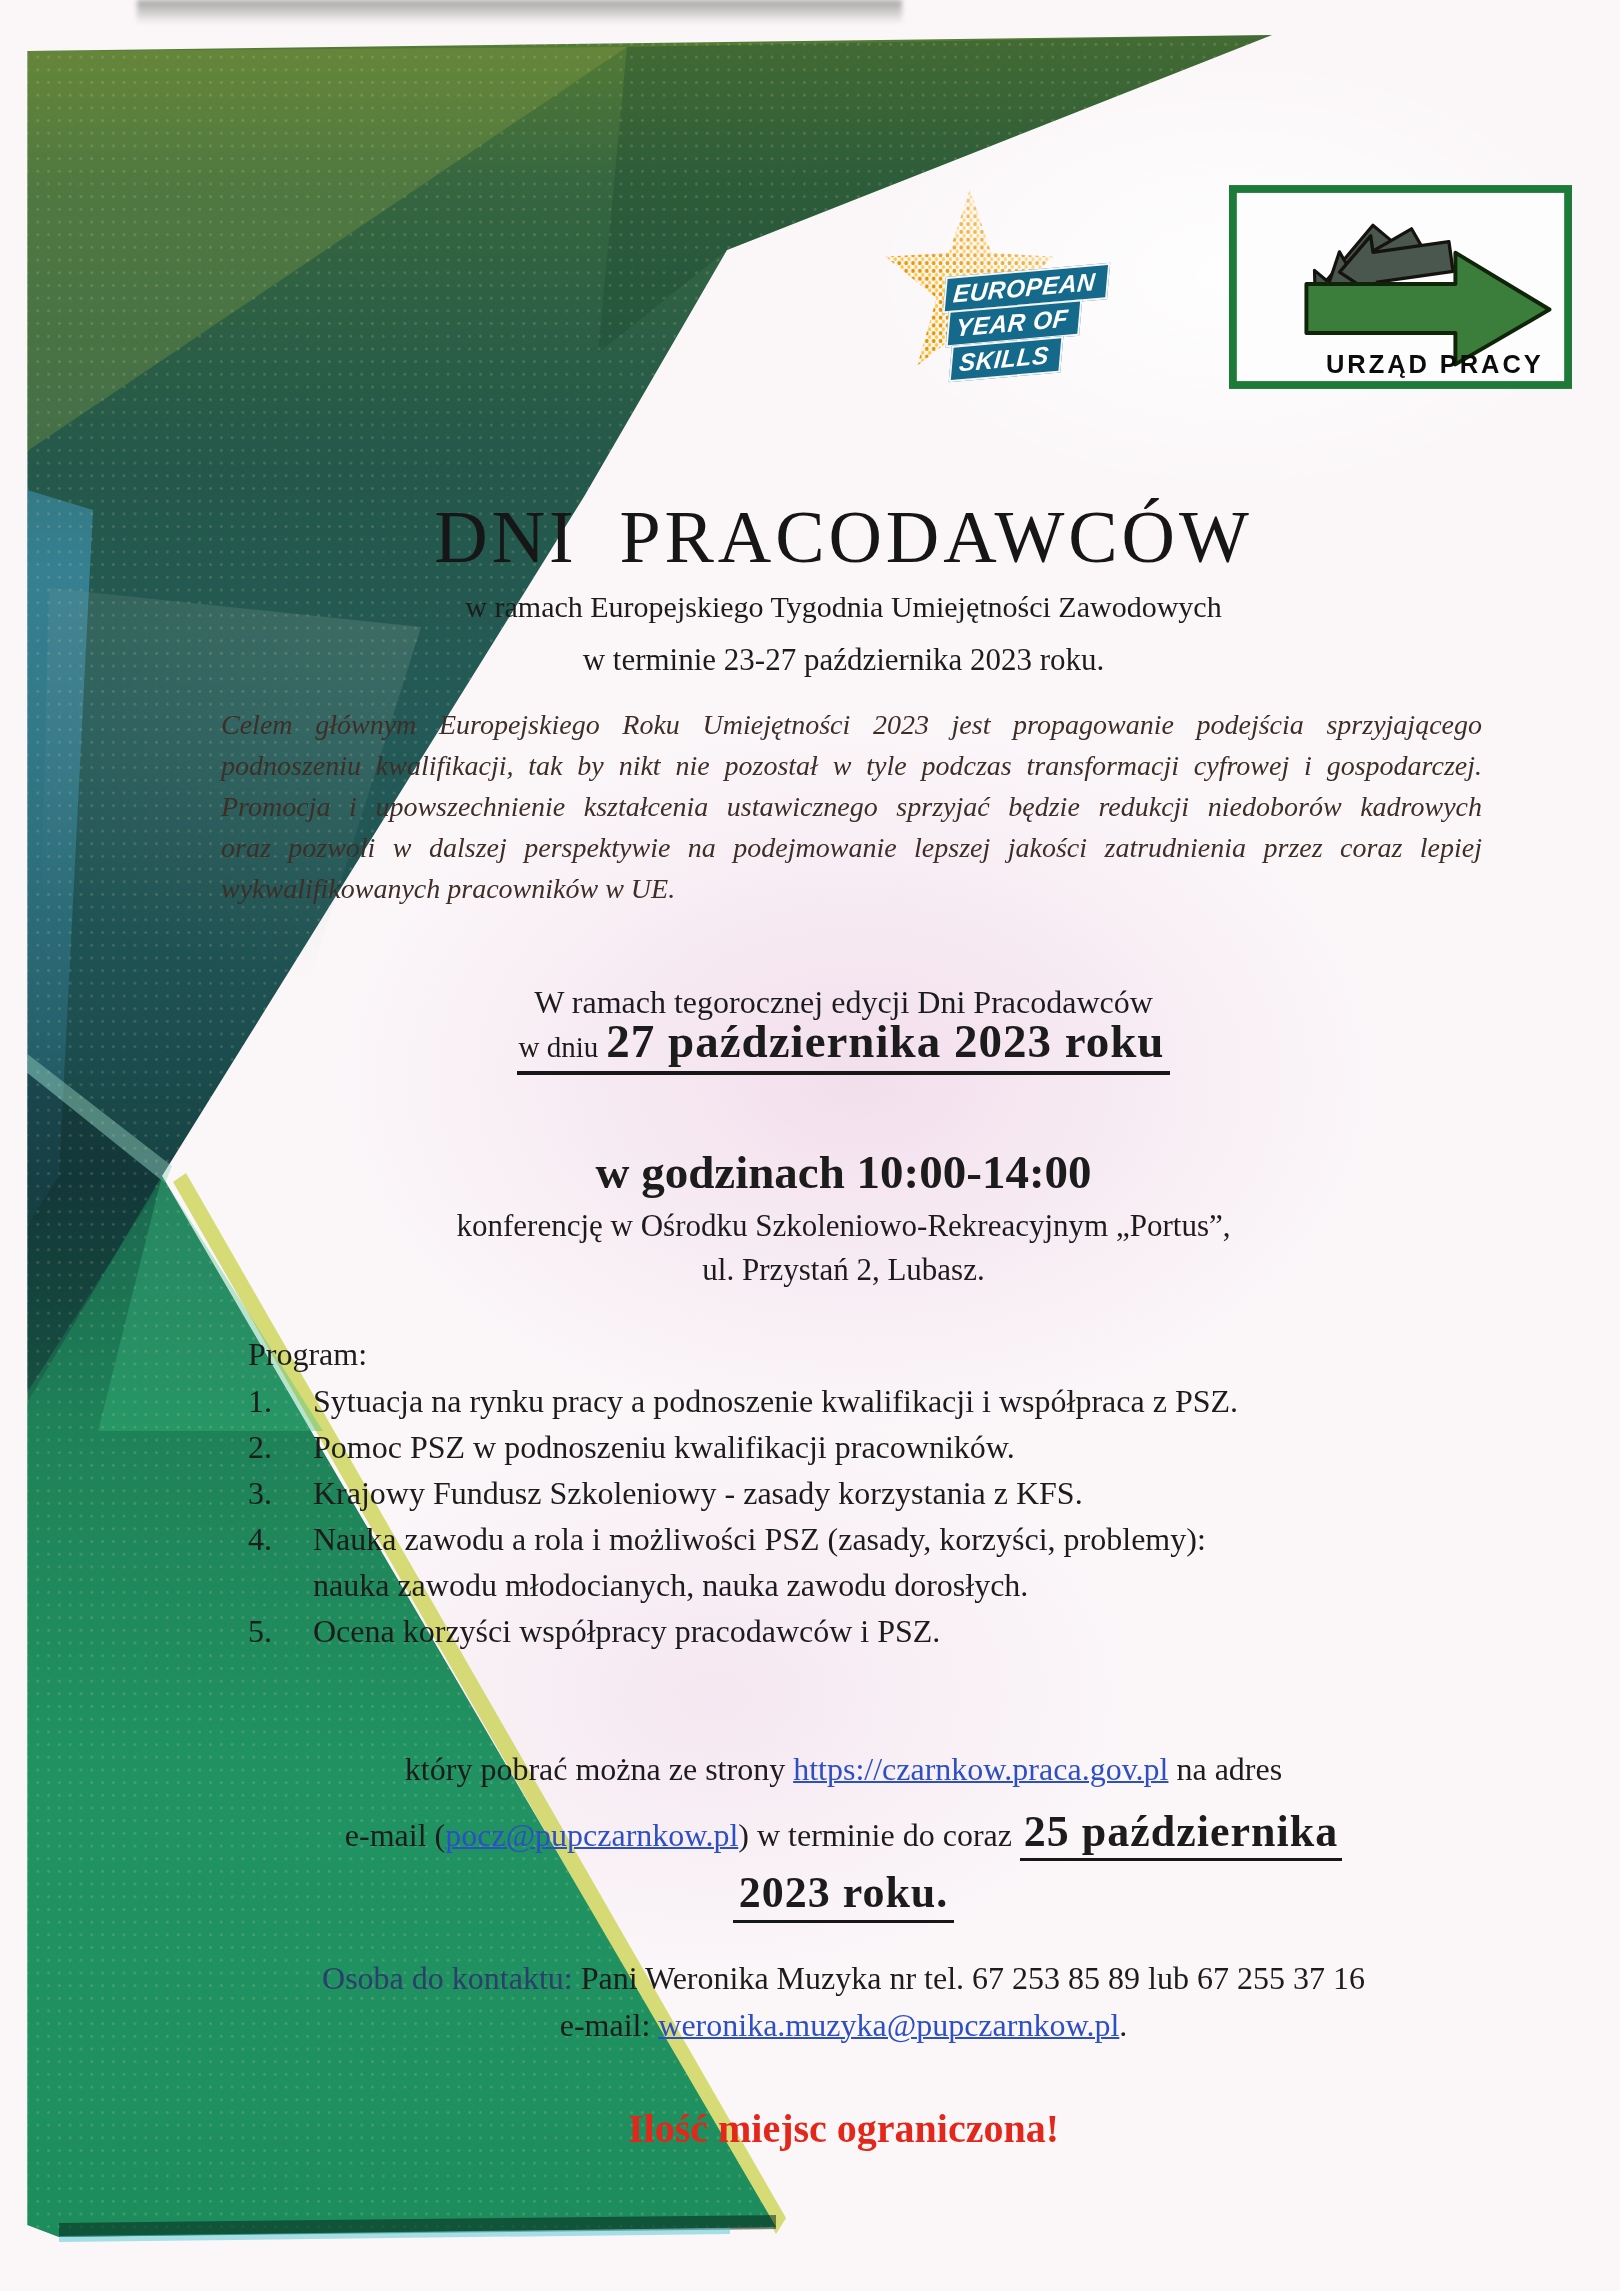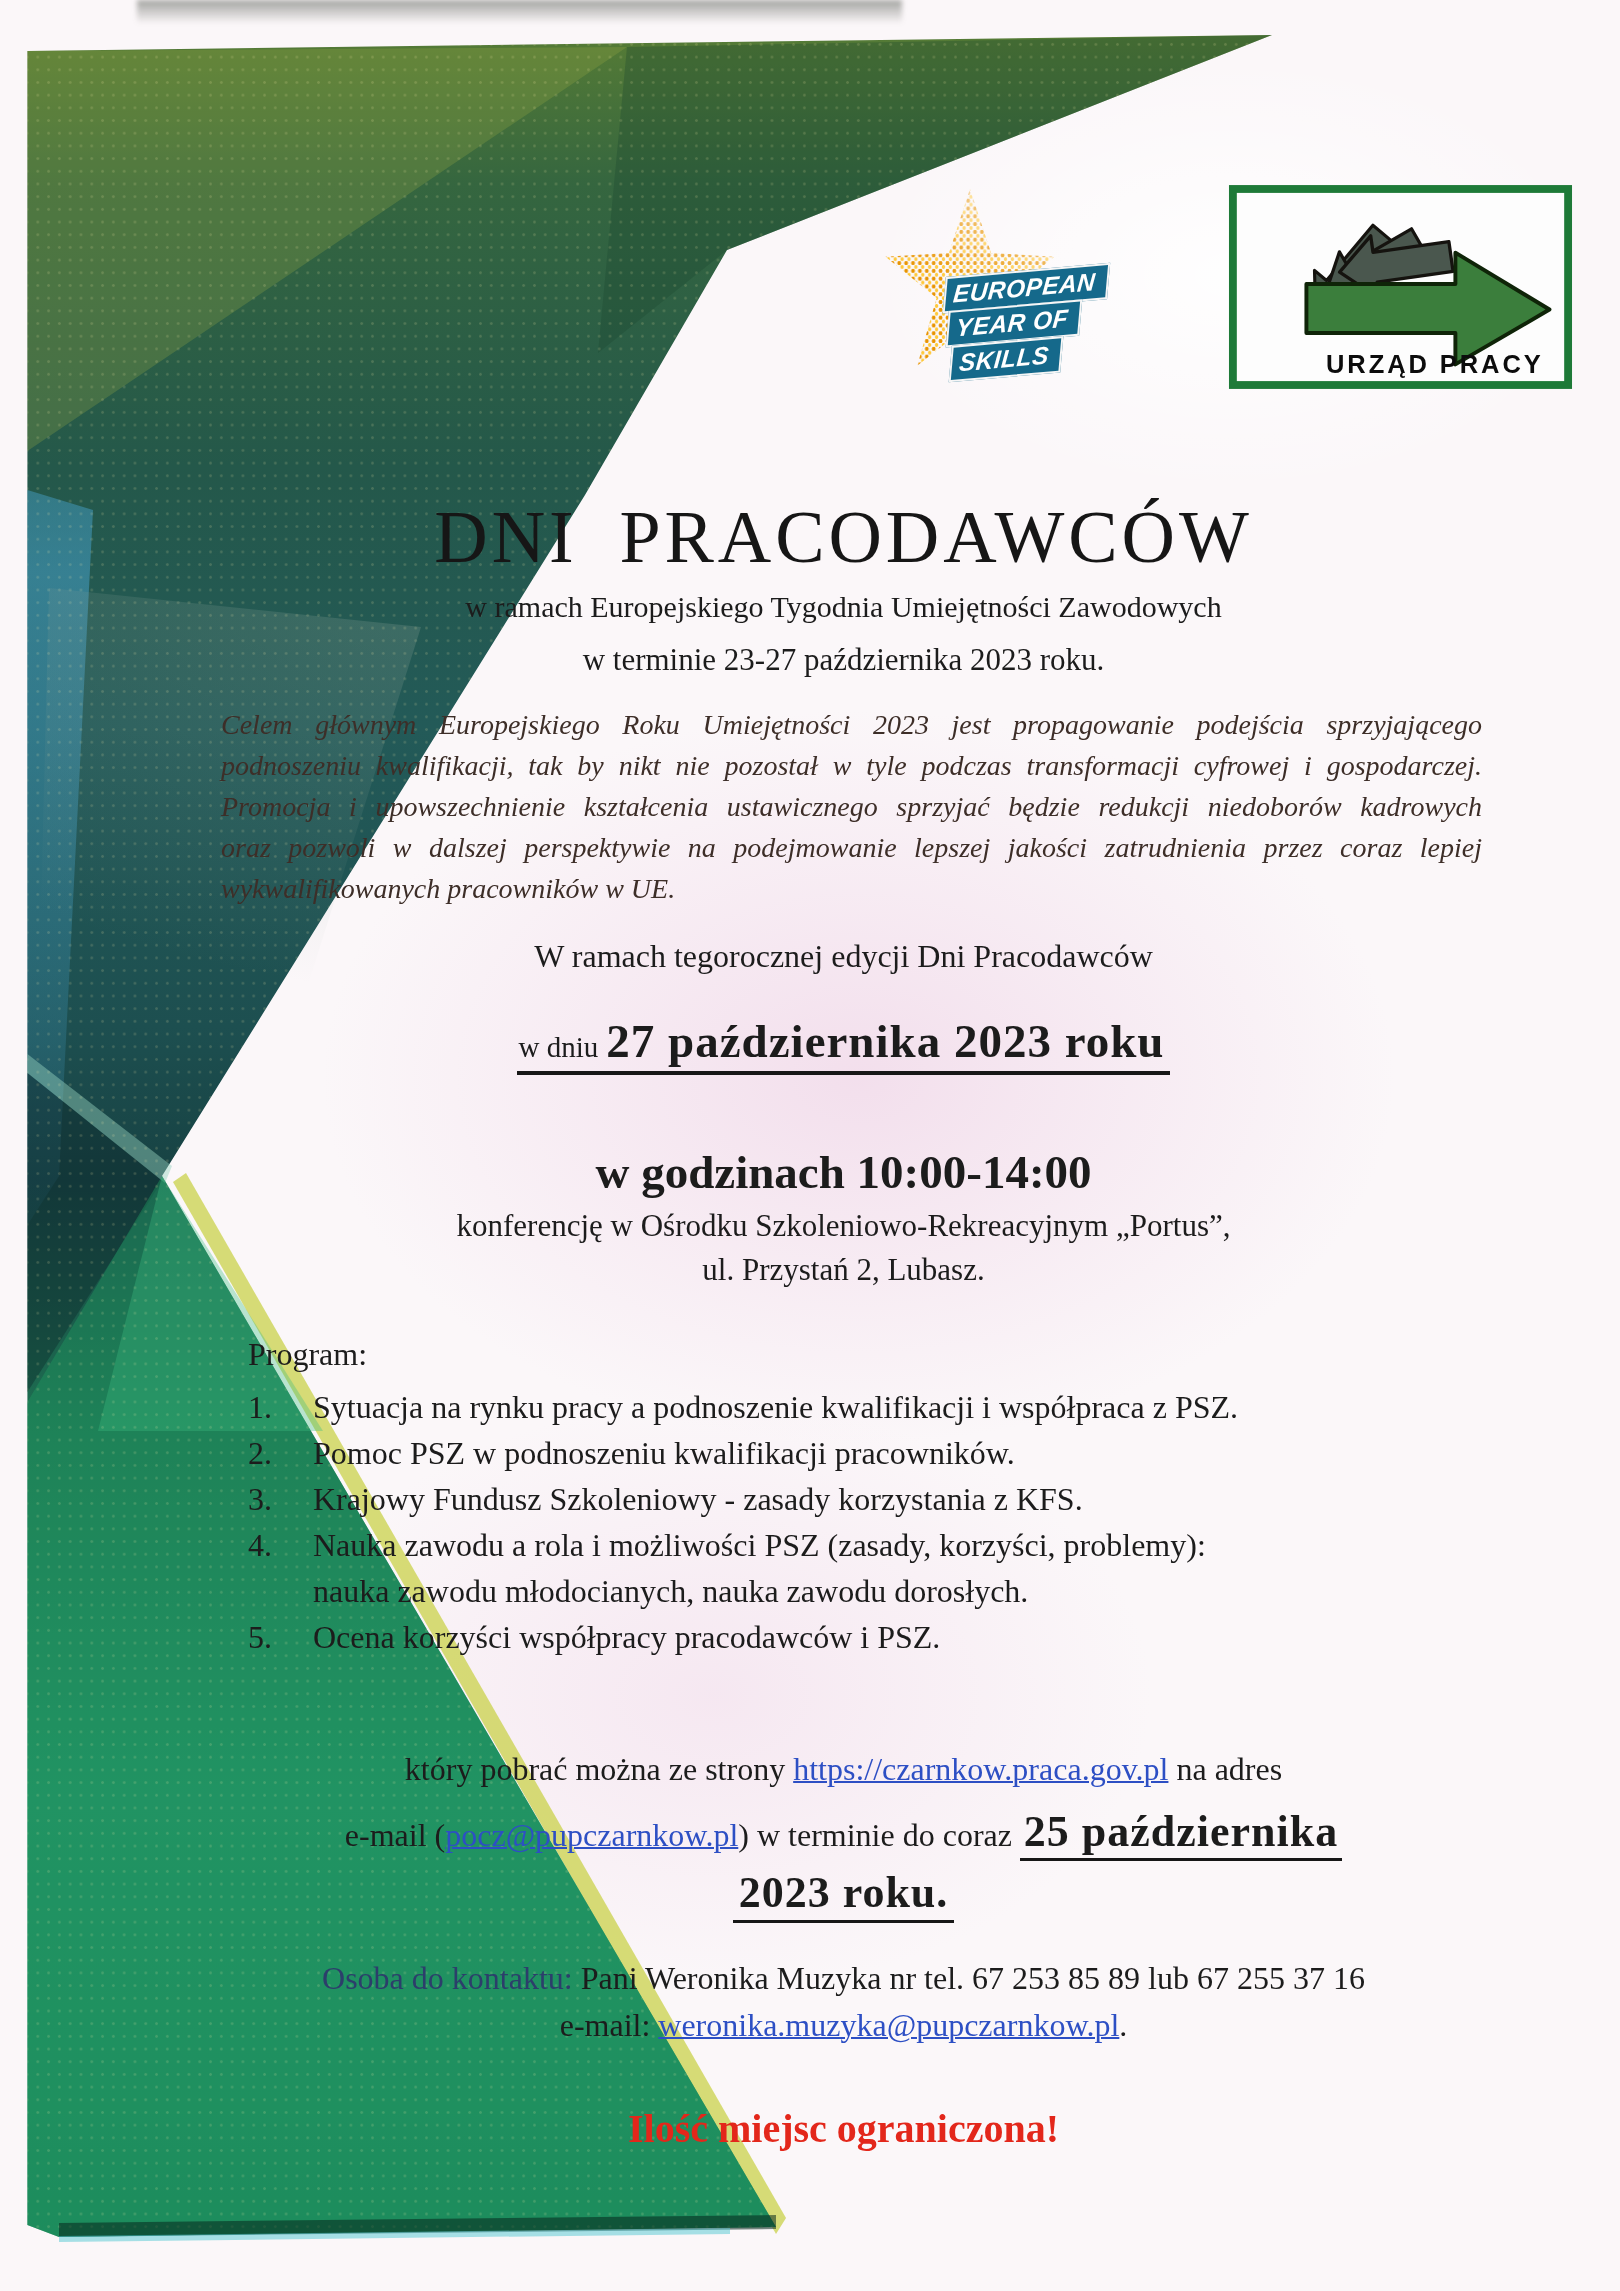--- a/index.html
+++ b/index.html
@@ -43,31 +43,31 @@
     letter-spacing:0.5px;padding:2px 10.8px 2.9px 6.9px;border:2px solid #f6f6f6;transform:skewX(-10deg);margin-top:-2px;}
   .uplogo{left:1228px;top:184px;}
   
   .center-col{left:216px;width:1255px;text-align:center;}
   .title{top:495px;font-size:74px;letter-spacing:3.9px;word-spacing:19.6px;color:#161616;}
   .subtitle{top:590px;font-size:30px;}
   .termin{top:642px;font-size:31px;}
   .intro{left:221px;top:704px;width:1261px;font:italic 28px/41px "Liberation Serif",serif;color:#3d2e28;}
   .intro .jline{text-align:justify;text-align-last:justify;}
   .intro .jlast{text-align:left;}
-  .ev1{top:938px;font-size:32px;}
+  .ev1{top:984px;font-size:32px;}
   .ev2{top:1029px;font-size:32px;}
   .evdate{top:1014px;font-size:32px;}
   .evdate .u-wrap{display:inline-block;border-bottom:4.9px solid #171717;padding:0 5.9px 2.9px 2px;}
   .evdate .small{font-size:29px;}
   .evdate .big{font-size:47px;font-weight:bold;letter-spacing:1px;}
   .hours{top:1145px;font-size:47px;font-weight:bold;}
   .venue1{top:1208px;font-size:31px;}
   .venue2{top:1252px;font-size:31px;}
   .prog{left:248px;top:1331px;width:1225px;font-size:32px;line-height:46px;}
-  .prog .items{margin-top:7px;}
+  .prog .items{margin-top:1px;}
   .prog .num{display:inline-block;width:65px;}
   .prog .cont{padding-left:65px;}
   .reg1{top:1702px;font-size:32px;}
   .reg2{top:1751px;font-size:32px;}
   .reg3{top:1802px;font-size:32px;line-height:59px;}
   .reg3 .big,.reg4{font-weight:bold;font-size:44px;}
   .reg3 .big{border-bottom:3.9px solid #171717;padding:0 3.9px 2px;letter-spacing:1px;}
   .reg4{top:1867px;}
   .reg4 .u{display:inline-block;border-bottom:3.9px solid #171717;padding:0 5.9px 2px;letter-spacing:1px;}
   .cont1{top:1960px;font-size:32px;}

